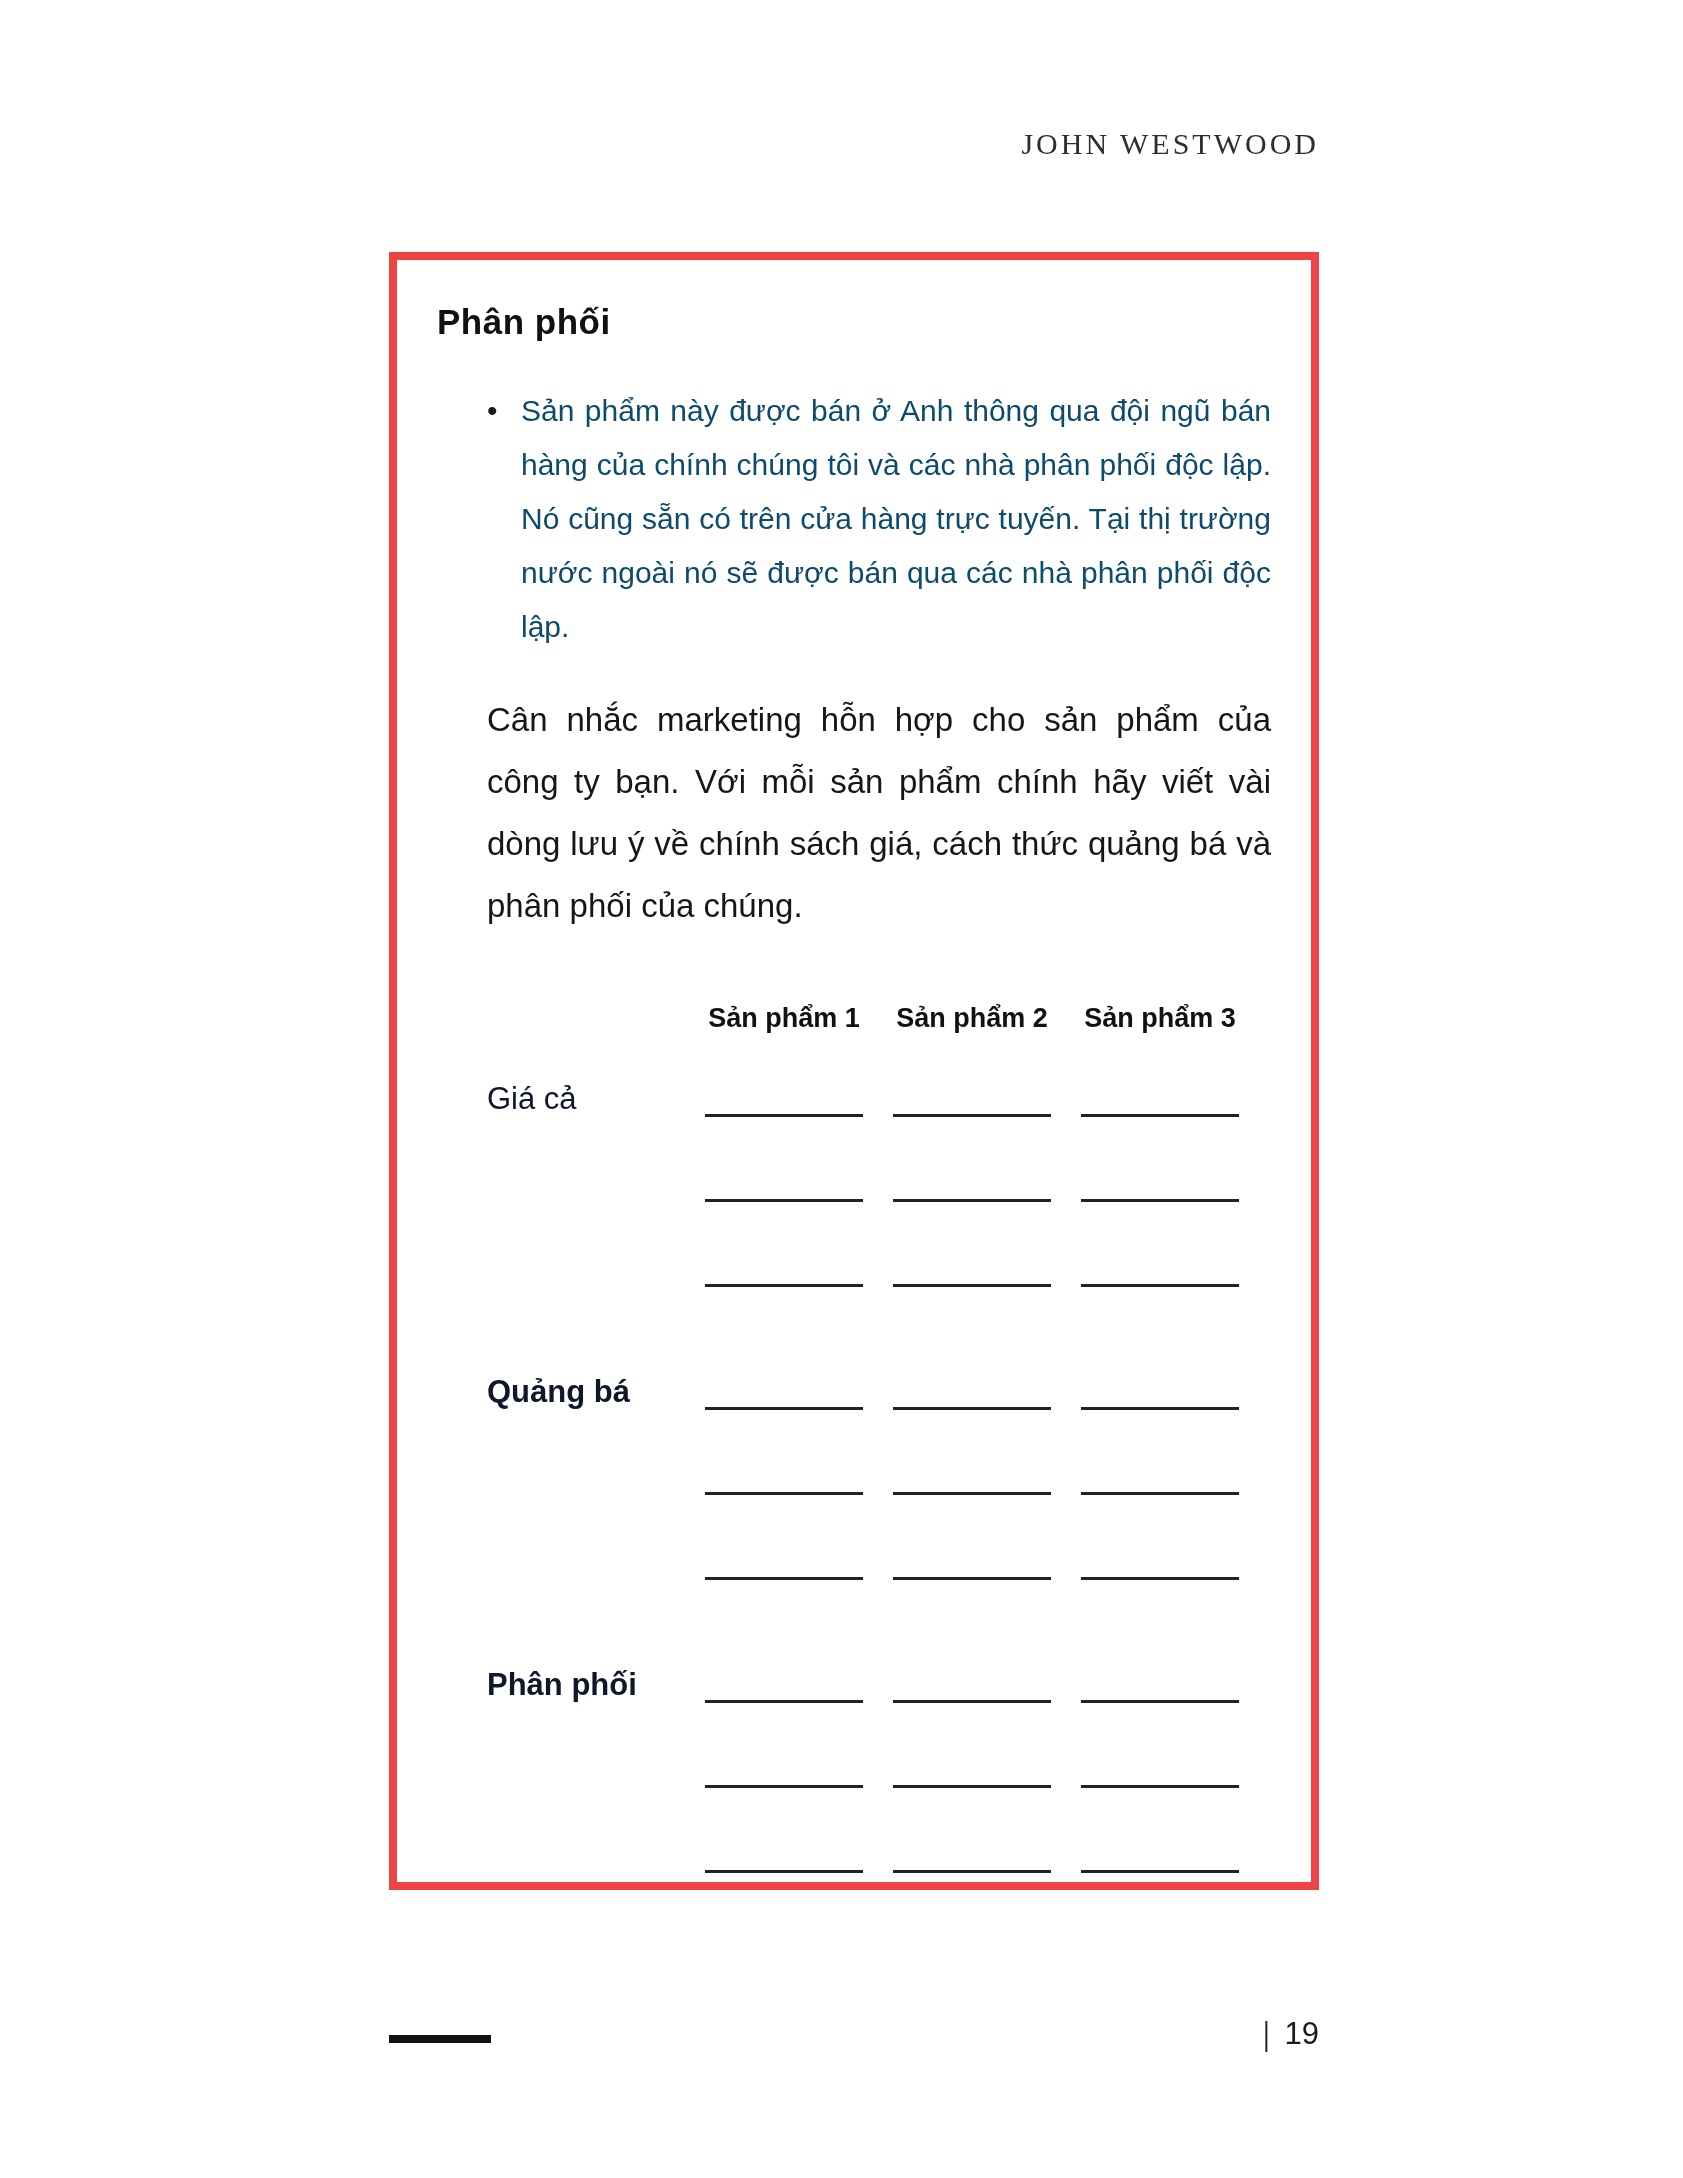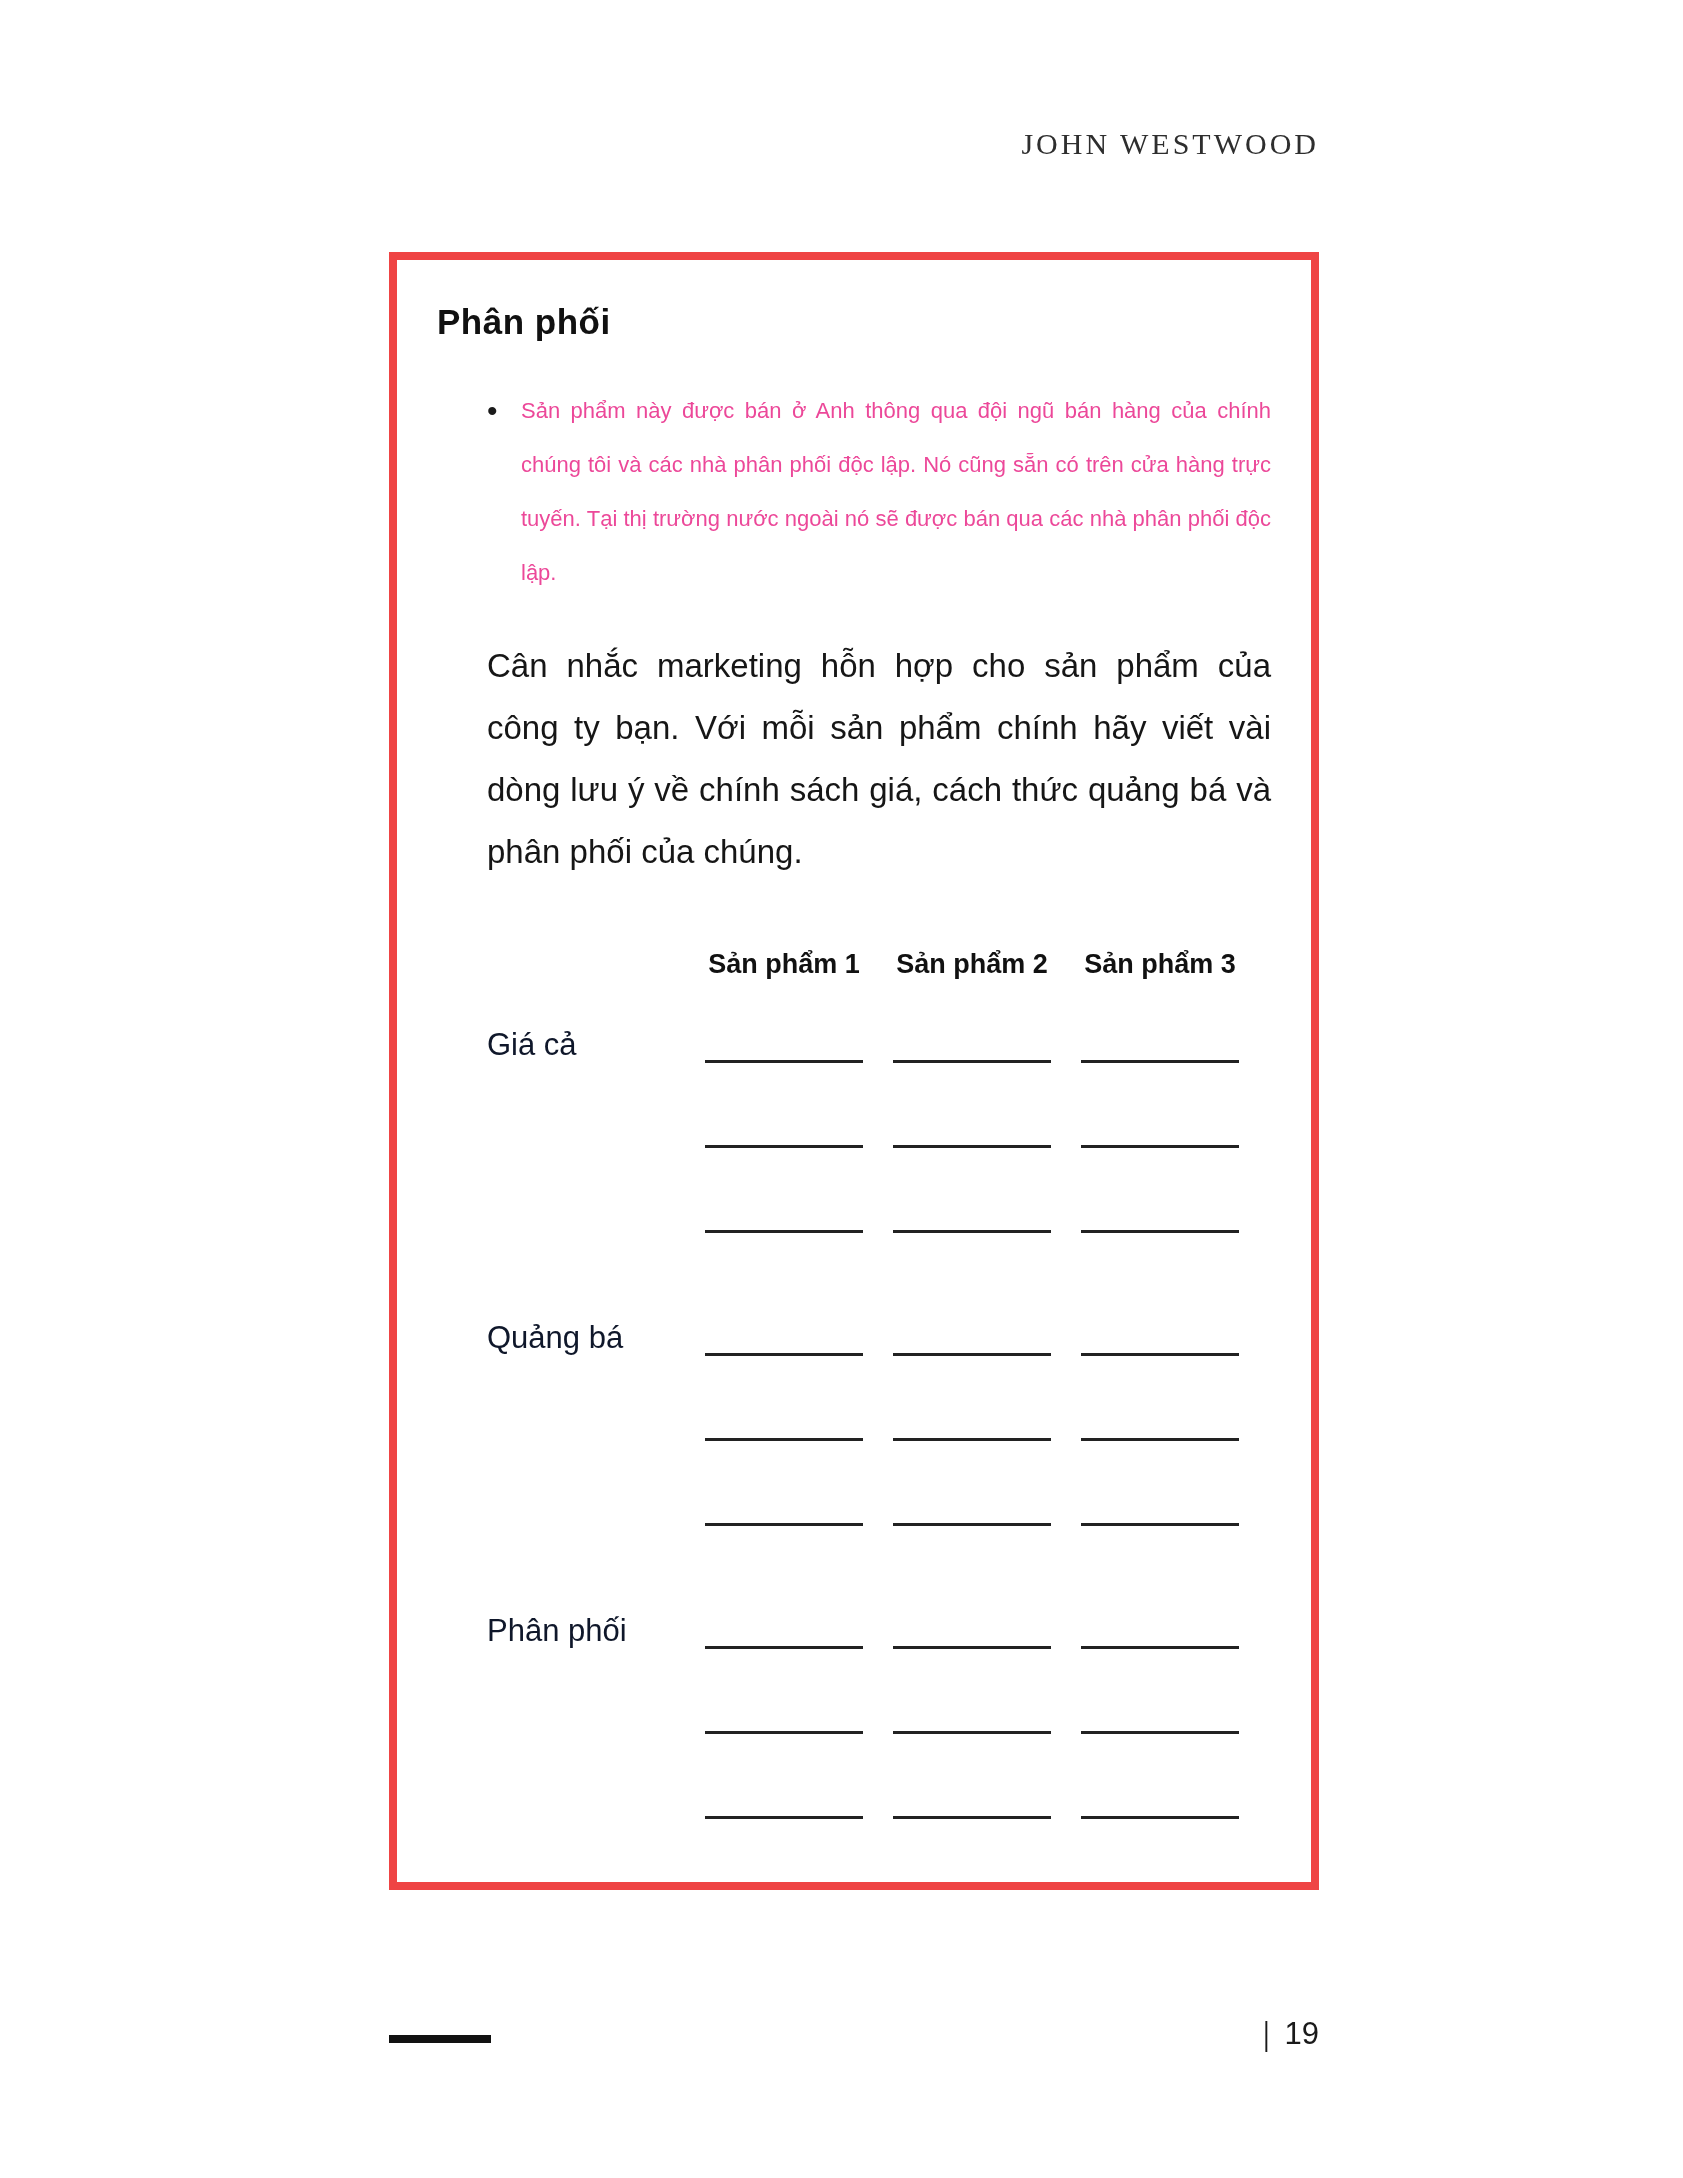--- a/index.html
+++ b/index.html
@@ -48,24 +48,24 @@
     box-sizing: border-box;
   }
   .bullet-glyph {
     flex: none;
     width: 34px;
     font-size: 30px;
     line-height: 54px;
   }
   .bullet-text {
     flex: 1;
-    font-size: 22px;
+    font-size: 30px;
     line-height: 54px;
     text-align: justify;
-    color: #ec4899;
+    color: #0c4a6e;
   }
 
   .body-paragraph {
     margin: 35px 0 0 50px;
     font-size: 33px;
     line-height: 62px;
     text-align: justify;
     color: #161616;
   }
 
@@ -94,21 +94,21 @@
   .line-cell.group-gap { height: 121px; }
   .label-cell {
     height: 83px;
     display: flex;
     align-items: flex-end;
     font-size: 31px;
     color: #0f172a;
     padding-bottom: 2px;
     white-space: nowrap;
   }
-  .label-cell.group-gap { height: 121px; }
+  .label-cell.group-gap { height: 121px; font-weight: bold; }
   .blank-rule {
     width: 158px;
     border-bottom: 3px solid #222;
   }
 
   .footer-bar {
     position: absolute;
     left: 389px;
     top: 2035px;
     width: 102px;

